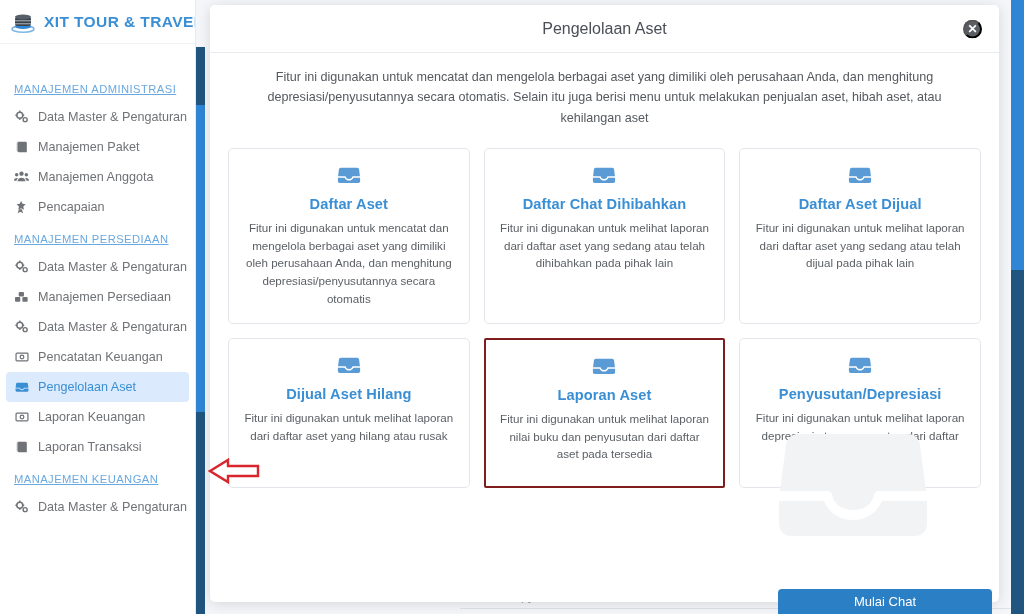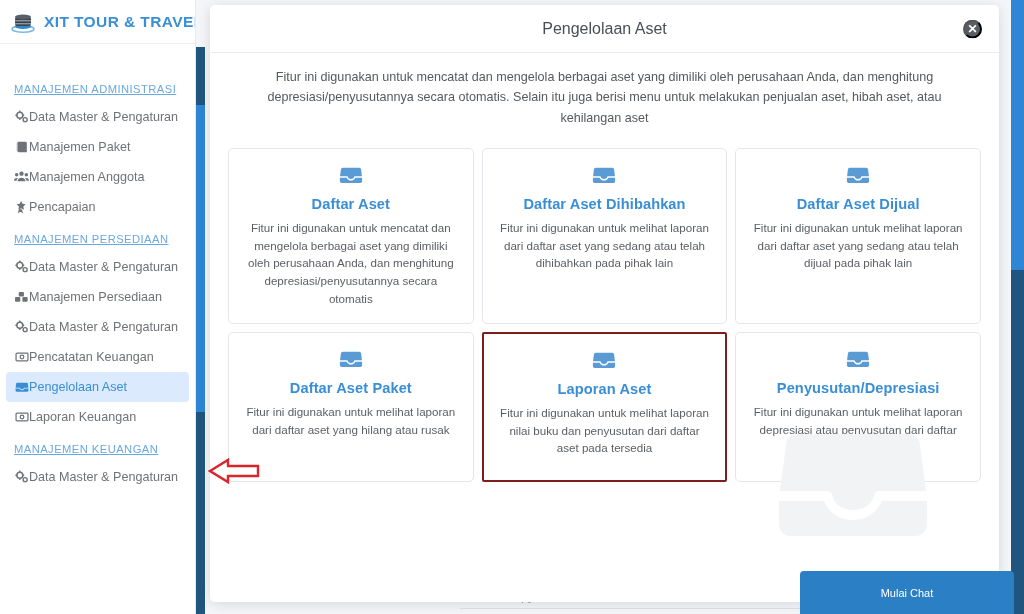--- a/index.html
+++ b/index.html
@@ -30,21 +30,21 @@
     white-space: nowrap;
   }
 
   .nav { padding-top: 6px; }
   .nav-gap { height: 22px; }
   .nav-heading {
     font-size: 11.2px; color: #6aa8e0; letter-spacing: .45px;
     padding: 11px 12px 7px 14px; white-space: nowrap; font-weight: 400; text-decoration: underline;
   }
   .nav-item {
-    display: flex; align-items: center; 
+    display: flex; align-items: center; gap: 9px;
     height: 30px; margin: 0 6px 0 6px; padding: 0 8px;
     border-radius: 4px; color: #6f7276; font-size: 12.6px;
     white-space: nowrap; cursor: pointer;
   }
   .nav-item.active { background: #dbeafd; color: #3a8fd4; }
   .nav-ico { width: 15px; height: 15px; display:inline-flex; align-items:center; justify-content:center; flex:0 0 auto; }
   .nav-ico svg { display:block; }
 
   
   .sb-track {
@@ -100,21 +100,21 @@
     display: flex; align-items: center; justify-content: center;
     font-size: 12px; line-height: 1; cursor: pointer; font-weight: 700;
   }
   .modal-desc {
     padding: 14px 42px 10px 42px;
     text-align: center; font-size: 12.6px; color: #55595e; line-height: 1.62;
   }
 
   .card-grid {
     display: grid; grid-template-columns: repeat(3, 1fr);
-    gap: 8px; padding: 10px 18px 18px 18px;
+    gap: 14px; padding: 10px 18px 18px 18px;
   }
   .card {
     background: #fff; border: 1px solid #e3e7eb; border-radius: 5px;
     padding: 14px 14px 16px 14px; text-align: center;
     min-height: 150px; cursor: pointer;
   }
   .card.highlight { border: 2px solid #7f1d1d; border-radius: 2px; }
   .card-ico { color: #5b9bd5; margin-bottom: 5px; }
   .card-ico svg { display: inline-block; }
   .card-title {
@@ -126,24 +126,24 @@
   .watermark {
     position: absolute; right: 60px; bottom: 35px; z-index: 1;
     color: #f3f4f6; pointer-events: none;
   }
 
   
   .arrow-annot { position: absolute; left: 208px; top: 455px; z-index: 8; }
 
   
   .chat-btn {
-    position: absolute; right: 10px; bottom: 0; width: 214px; height: 43px;
+    position: absolute; right: 32px; bottom: 0; width: 214px; height: 25px;
     background: #2b7fc4; color: #fff; border-radius: 4px 4px 0 0;
     display: flex; align-items: center; justify-content: center;
-    font-size: 11px; z-index: 11; cursor: pointer;
+    font-size: 13px; z-index: 11; cursor: pointer;
   }
 </style>
 </head>
 <body>
 
 <div class="screen">
 
   <div class="page-bg">
     <div class="bg-copy">Copy</div>
     <div class="bg-rule"></div>
@@ -272,20 +272,29 @@
       </div>
       <div class="nav-item">
         <span class="nav-ico">
           <svg width="14" height="14" viewBox="0 0 16 16" fill="none" stroke="#6f7276" stroke-width="1.4">
               <rect x="1.2" y="3.6" width="13.6" height="8.8" rx="1"></rect>
               <circle cx="8" cy="8" r="2.1"></circle>
             </svg>
         </span>
         <span>Laporan Keuangan</span>
       </div>
+      <div class="nav-item">
+        <span class="nav-ico">
+          <svg width="14" height="14" viewBox="0 0 16 16" fill="#6f7276">
+              <path d="M3 2h9a1.5 1.5 0 011.5 1.5V14H4.5A1.5 1.5 0 013 12.5V2z"></path>
+              <path d="M2 3.2h1.2v9.6H2z" fill="#9aa0a6"></path>
+            </svg>
+        </span>
+        <span>Laporan Transaksi</span>
+      </div>
 
       <div class="nav-heading">MANAJEMEN KEUANGAN</div>
       <div class="nav-item">
         <span class="nav-ico">
           <svg width="14" height="14" viewBox="0 0 16 16" fill="#6f7276">
               <circle cx="5.5" cy="6" r="3.4" fill="none" stroke="#6f7276" stroke-width="1.7"></circle>
               <circle cx="11.6" cy="11" r="2.3" fill="none" stroke="#6f7276" stroke-width="1.6"></circle>
               <rect x="4.7" y="0.6" width="1.6" height="2"></rect>
               <rect x="4.7" y="9.4" width="1.6" height="2"></rect>
               <rect x="0.4" y="5.2" width="2" height="1.6"></rect>
@@ -322,21 +331,21 @@
         <div class="card-desc">Fitur ini digunakan untuk mencatat dan mengelola berbagai aset yang dimiliki oleh perusahaan Anda, dan menghitung depresiasi/penyusutannya secara otomatis</div>
       </div>
 
       <div class="card">
         <div class="card-ico">
           <svg width="24" height="24" viewBox="0 0 16 16" fill="#5b9bd5">
               <path d="M1.3 4.2a1.2 1.2 0 011.2-1.1h11a1.2 1.2 0 011.2 1.1l.6 4.6H10.6a.5.5 0 00-.5.4c-.2.9-1 1.5-2.1 1.5s-1.9-.6-2.1-1.5a.5.5 0 00-.5-.4H.7z"></path>
               <path d="M.6 9.8h4.5c.5 1.2 1.6 1.9 2.9 1.9s2.4-.7 2.9-1.9h4.5v2.3a1.2 1.2 0 01-1.2 1.2H1.8a1.2 1.2 0 01-1.2-1.2z"></path>
             </svg>
         </div>
-        <div class="card-title">Daftar Aset Dihibahkan</div>
+        <div class="card-title">Daftar Chat Dihibahkan</div>
         <div class="card-desc">Fitur ini digunakan untuk melihat laporan dari daftar aset yang sedang atau telah dihibahkan pada pihak lain</div>
       </div>
 
       <div class="card">
         <div class="card-ico">
           <svg width="24" height="24" viewBox="0 0 16 16" fill="#5b9bd5">
               <path d="M1.3 4.2a1.2 1.2 0 011.2-1.1h11a1.2 1.2 0 011.2 1.1l.6 4.6H10.6a.5.5 0 00-.5.4c-.2.9-1 1.5-2.1 1.5s-1.9-.6-2.1-1.5a.5.5 0 00-.5-.4H.7z"></path>
               <path d="M.6 9.8h4.5c.5 1.2 1.6 1.9 2.9 1.9s2.4-.7 2.9-1.9h4.5v2.3a1.2 1.2 0 01-1.2 1.2H1.8a1.2 1.2 0 01-1.2-1.2z"></path>
             </svg>
         </div>
@@ -344,21 +353,21 @@
         <div class="card-desc">Fitur ini digunakan untuk melihat laporan dari daftar aset yang sedang atau telah dijual pada pihak lain</div>
       </div>
 
       <div class="card">
         <div class="card-ico">
           <svg width="24" height="24" viewBox="0 0 16 16" fill="#5b9bd5">
               <path d="M1.3 4.2a1.2 1.2 0 011.2-1.1h11a1.2 1.2 0 011.2 1.1l.6 4.6H10.6a.5.5 0 00-.5.4c-.2.9-1 1.5-2.1 1.5s-1.9-.6-2.1-1.5a.5.5 0 00-.5-.4H.7z"></path>
               <path d="M.6 9.8h4.5c.5 1.2 1.6 1.9 2.9 1.9s2.4-.7 2.9-1.9h4.5v2.3a1.2 1.2 0 01-1.2 1.2H1.8a1.2 1.2 0 01-1.2-1.2z"></path>
             </svg>
         </div>
-        <div class="card-title">Daftar Aset Paket</div>
+        <div class="card-title">Dijual Aset Hilang</div>
         <div class="card-desc">Fitur ini digunakan untuk melihat laporan dari daftar aset yang hilang atau rusak</div>
       </div>
 
       <div class="card highlight">
         <div class="card-ico">
           <svg width="24" height="24" viewBox="0 0 16 16" fill="#5b9bd5">
               <path d="M1.3 4.2a1.2 1.2 0 011.2-1.1h11a1.2 1.2 0 011.2 1.1l.6 4.6H10.6a.5.5 0 00-.5.4c-.2.9-1 1.5-2.1 1.5s-1.9-.6-2.1-1.5a.5.5 0 00-.5-.4H.7z"></path>
               <path d="M.6 9.8h4.5c.5 1.2 1.6 1.9 2.9 1.9s2.4-.7 2.9-1.9h4.5v2.3a1.2 1.2 0 01-1.2 1.2H1.8a1.2 1.2 0 01-1.2-1.2z"></path>
             </svg>
         </div>

